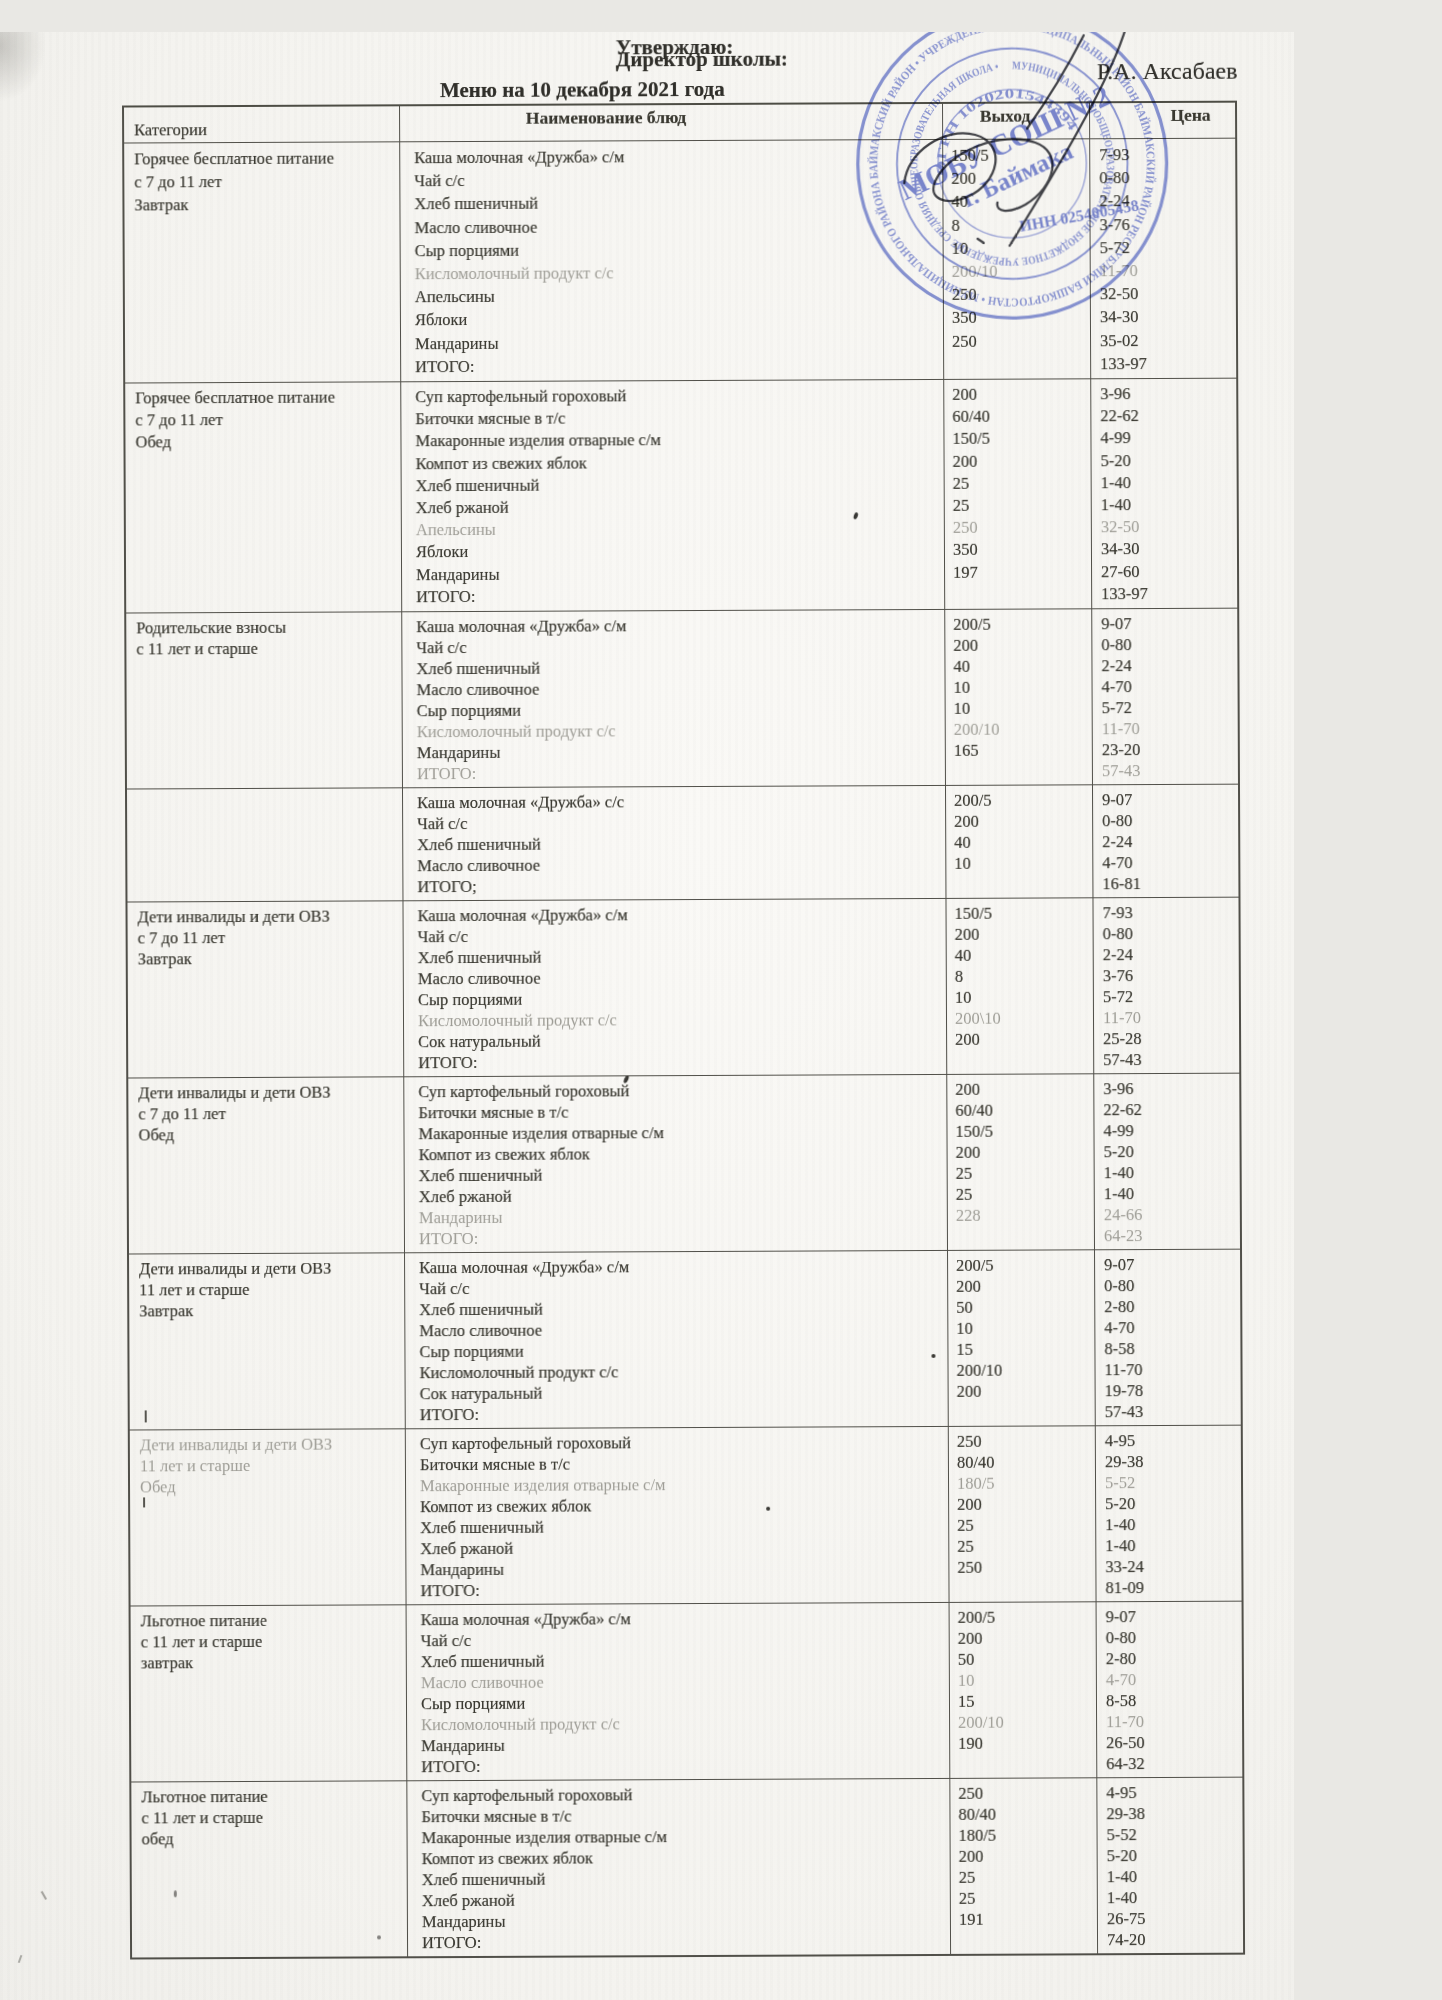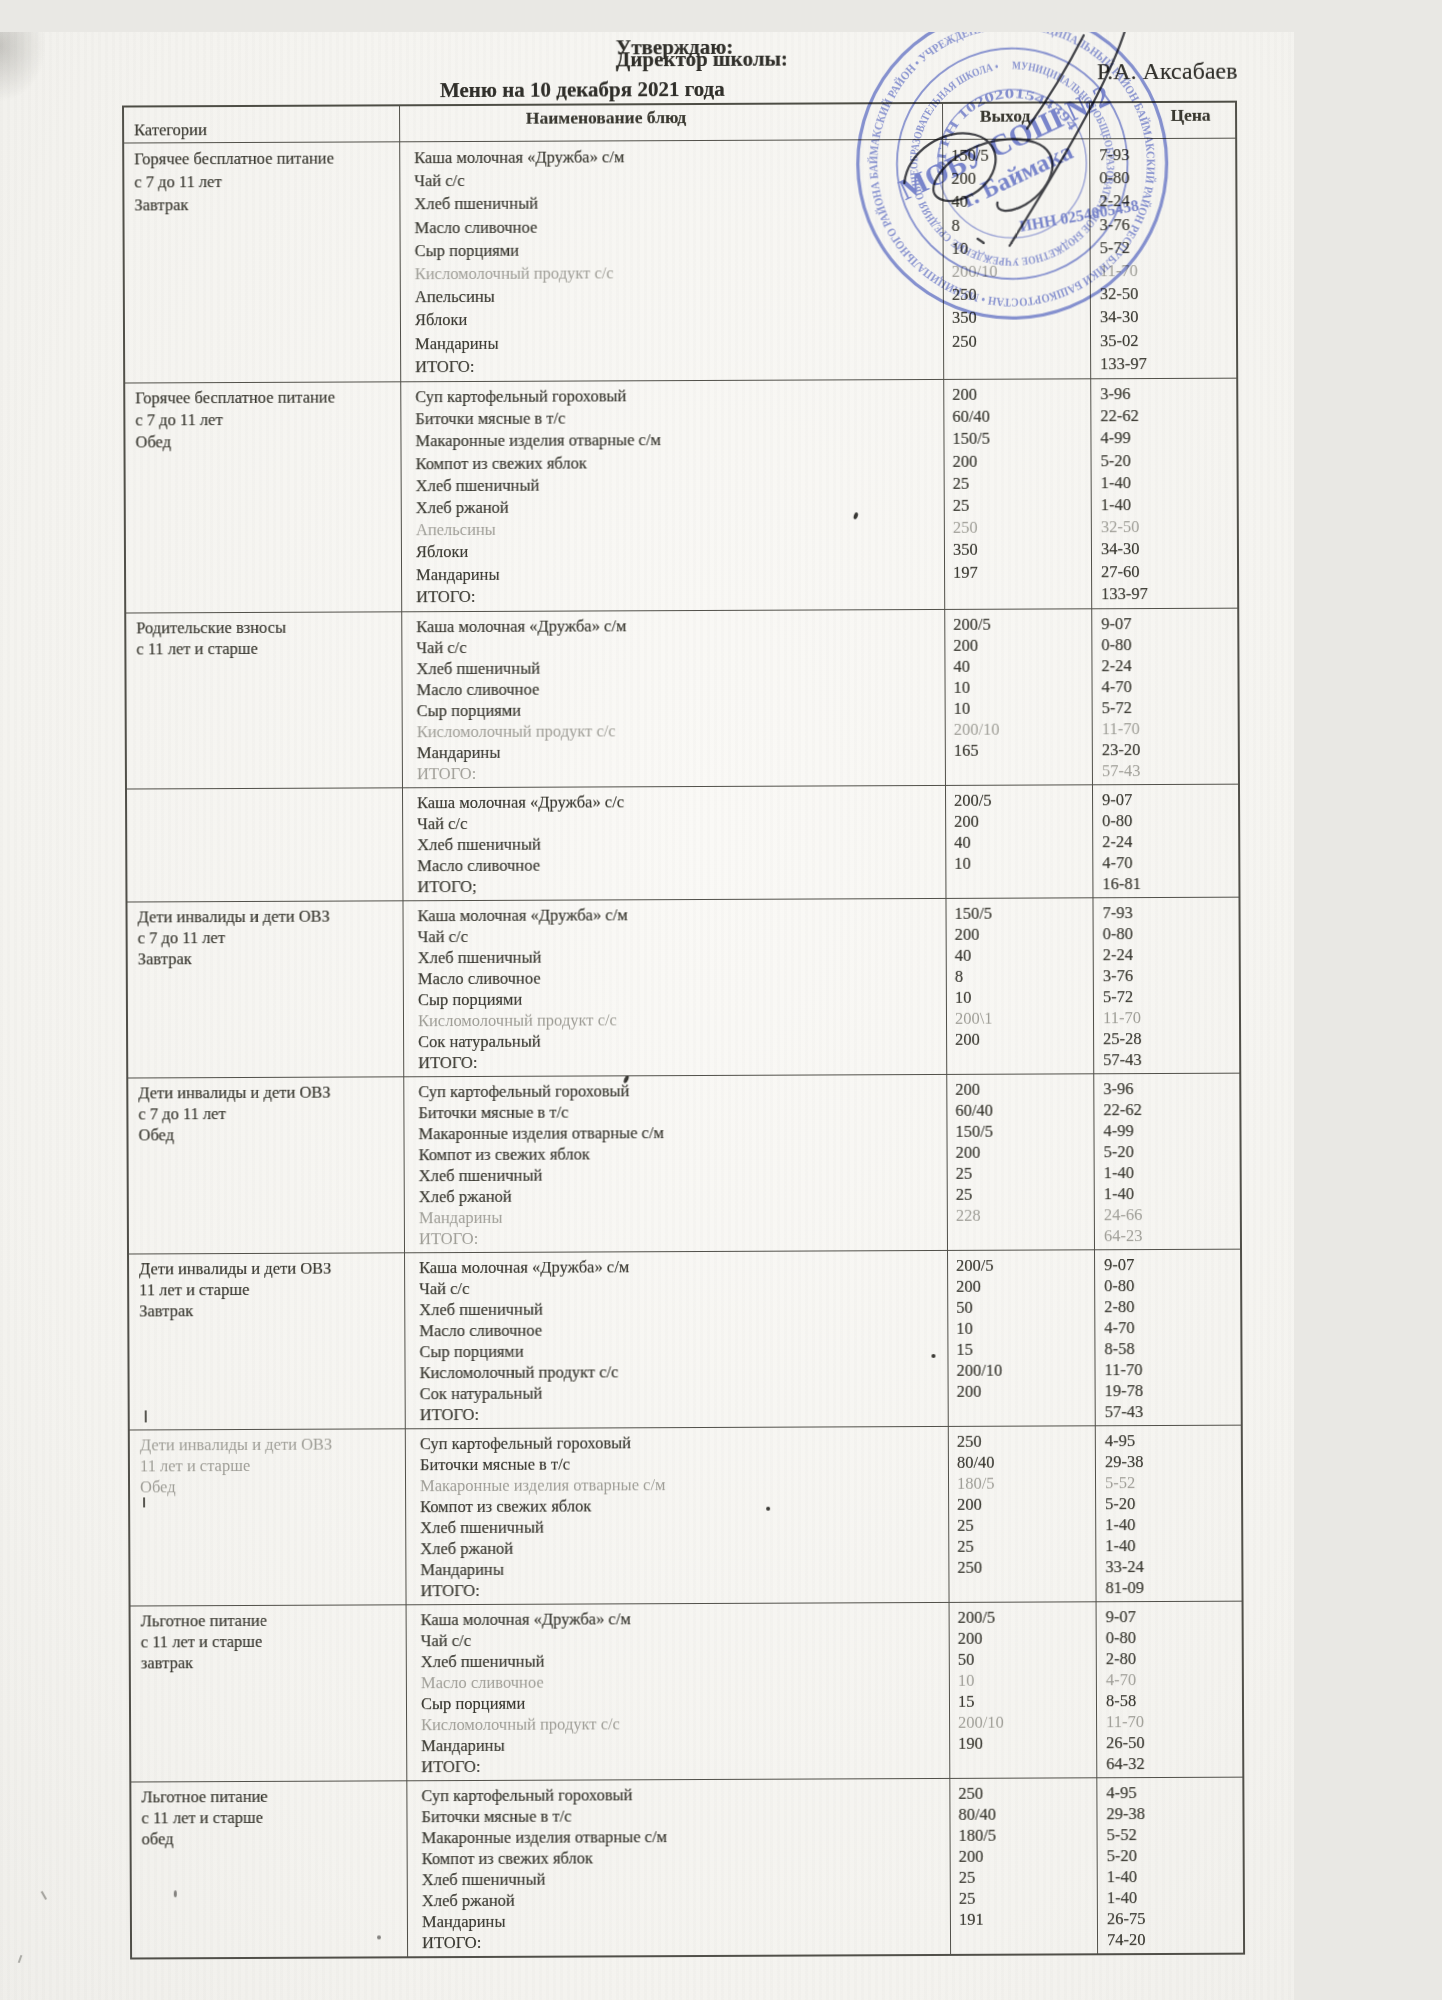--- a/index.html
+++ b/index.html
@@ -250,21 +250,21 @@
               <div class="line muted">Кисломолочный продукт с/с</div>
               <div class="line">Сок натуральный</div>
               <div class="line">ИТОГО:</div>
             </div>
             <div class="cell outs">
               <div class="line">150/5</div>
               <div class="line">200</div>
               <div class="line">40</div>
               <div class="line">8</div>
               <div class="line">10</div>
-              <div class="line muted">200\1</div>
+              <div class="line muted">200\10</div>
               <div class="line">200</div>
               <div class="line">&nbsp;</div>
             </div>
             <div class="cell prices">
               <div class="line">7-93</div>
               <div class="line">0-80</div>
               <div class="line">2-24</div>
               <div class="line">3-76</div>
               <div class="line">5-72</div>
               <div class="line muted">11-70</div>

